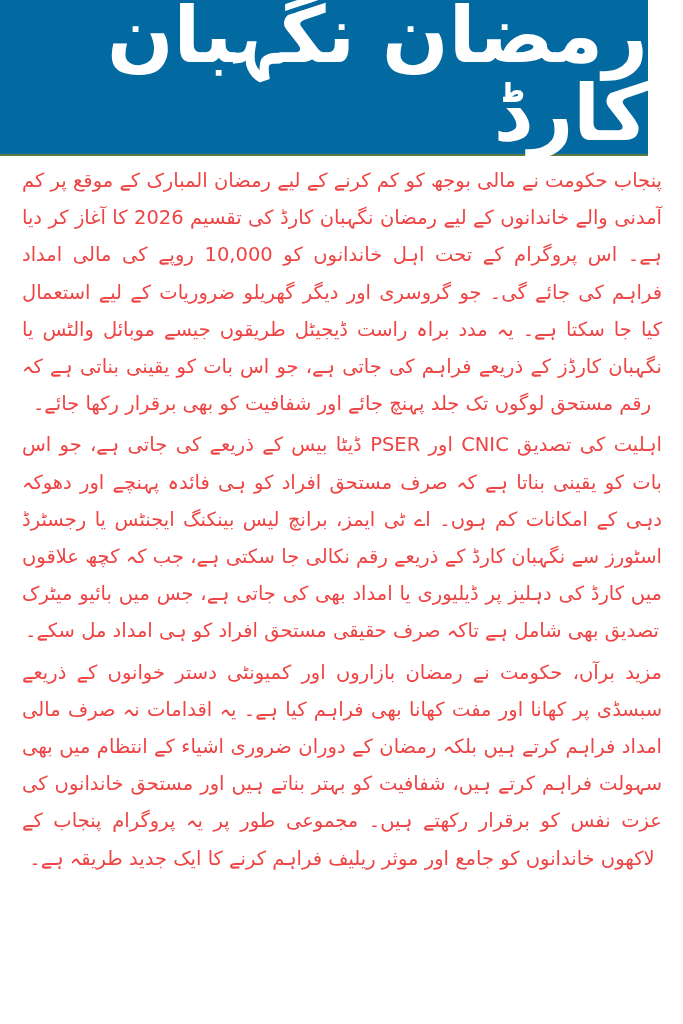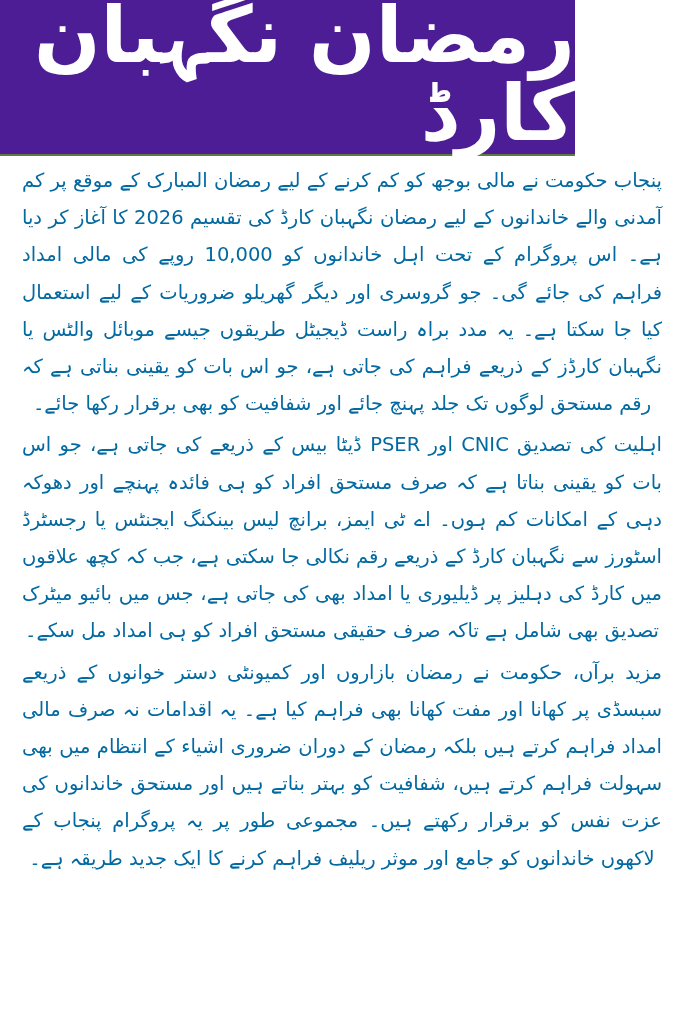--- a/index.html
+++ b/index.html
@@ -11,23 +11,23 @@
       width: 683px;
       height: 1024px;
       overflow: hidden;
       position: relative;
       font-family: "DejaVu Sans", sans-serif;
     }
     .header {
       position: absolute;
       left: 0;
       top: 0;
-      width: 575px;
+      width: 648px;
       height: 154px;
-      background: #4c1d95;
+      background: #0369a1;
       border-bottom: 2px solid #5c7a44;
       display: flex;
       align-items: center;
       justify-content: center;
     }
     .title {
       color: #ffffff;
       font-family: "DejaVu Sans", sans-serif;
       font-weight: bold;
       font-size: 78px;
@@ -37,21 +37,21 @@
       margin-top: -6px;
     }
     .article {
       position: absolute;
       left: 22px;
       top: 162px;
       width: 640px;
       direction: rtl;
       text-align: justify;
       text-align-last: center;
-      color: #0369a1;
+      color: #ef4444;
       font-family: "DejaVu Sans", sans-serif;
       font-size: 19.5px;
       line-height: 37.2px;
     }
     .para {
       margin: 0;
       padding: 0;
     }
     .para + .para {
       margin-top: 4px;

